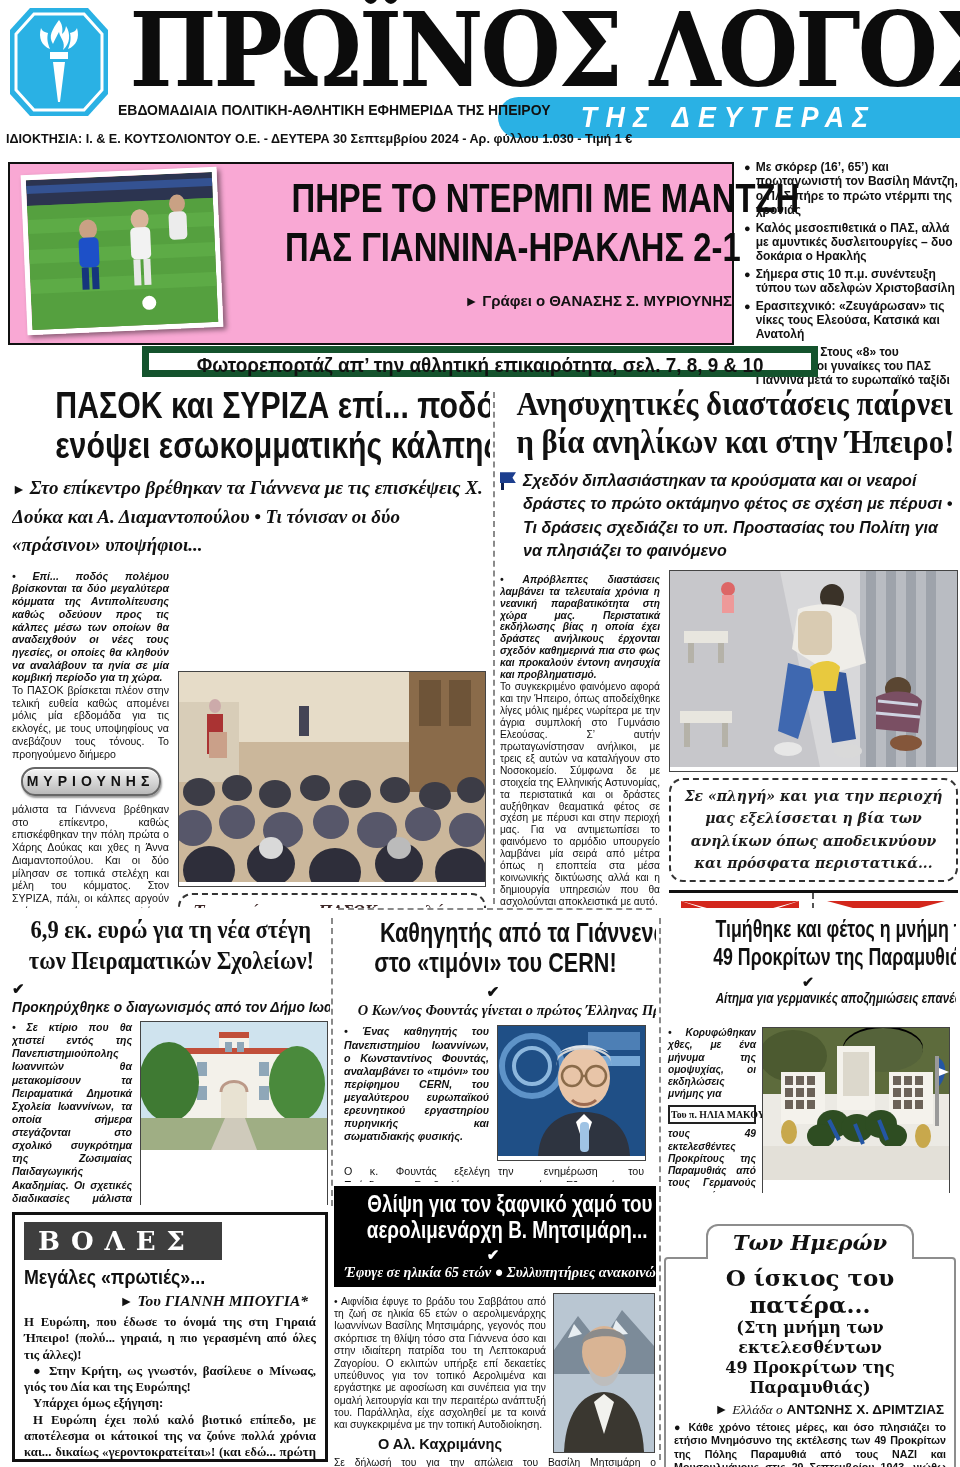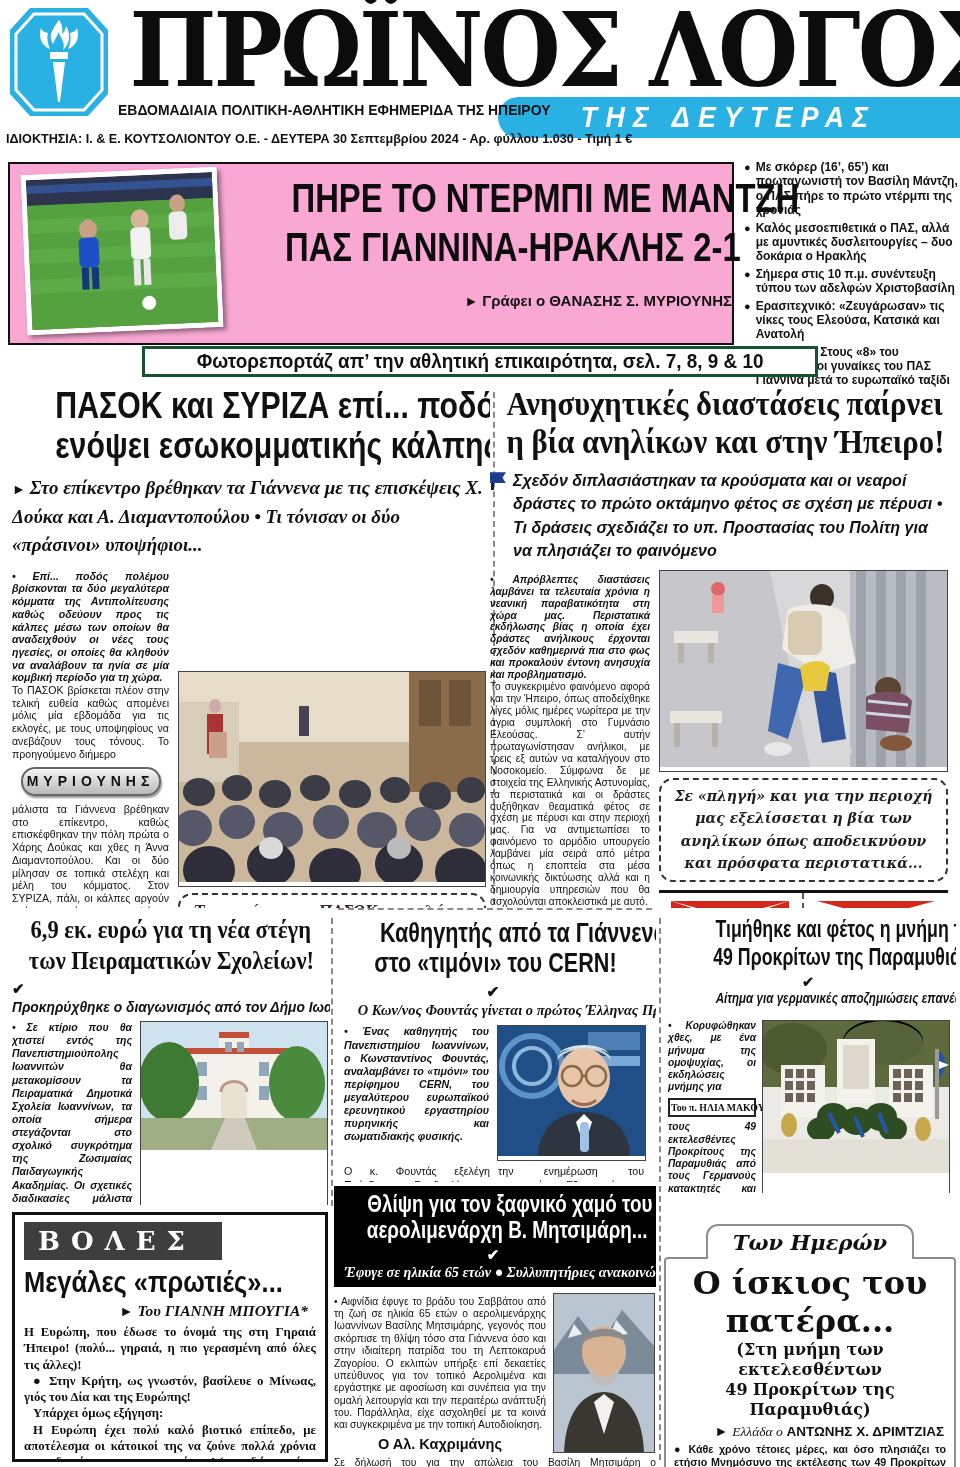--- a/index.html
+++ b/index.html
@@ -26,21 +26,21 @@
   
   #sports-box { left:8px; top:162px; width:726px; height:183px; background:#f9a8d4; border:2px solid #111; }
   #match-photo { left:14px; top:7px; width:196px; height:160px; transform:rotate(-2.5deg);
     border:5px solid #fff; box-shadow:3px 3px 5px rgba(0,0,0,.45); overflow:hidden; }
   #sports-heads { left:218px; top:10px; width:504px; text-align:center; font-weight:bold;
     font-size:41px; line-height:1.2; color:#0d0d0d; }
   #sports-byline { left:218px; top:128px; width:504px; text-align:right; font-size:15px; font-weight:bold; }
   #sports-bullets { left:744px; top:160px; width:214px; height:188px; font-size:12px; font-weight:bold; line-height:1.2; }
   .bul { display:flex; gap:5px; margin-bottom:3px; }
   .bul .dot { font-size:11px; line-height:1.3; }
-  #photo-strip { left:142px; top:346px; width:676px; height:31px; background:#fff; border:3px solid #14532d;
+  #photo-strip { left:142px; top:346px; width:676px; height:31px; background:#fff; border:7px solid #14532d;
     text-align:center; font-weight:bold; font-size:19.5px; line-height:25px; }
 
   
   .vdash { border-left:2px dashed #8a8a8a; width:0; }
   .hdash { border-top:2px dashed #8a8a8a; height:0; }
 
   
   #pasok { left:12px; top:386px; width:478px; height:522px; overflow:hidden; }
   #pasok h1 { text-align:center; font-size:36px; line-height:1.1; font-weight:bold; }
   .subhead1 { margin-top:9px; font-family:"Liberation Serif", serif; font-weight:bold; font-style:italic;
@@ -55,21 +55,21 @@
     background:linear-gradient(#f4f4f4,#b9b9b9); box-shadow:inset 0 1px 0 #fff, 1px 2px 2px rgba(0,0,0,.4); }
   .colB { width:308px; }
   .photo-frame { border:1px solid #444; overflow:hidden; }
   .capbox { margin-top:6px; border:2px dashed #333; border-radius:14px; padding:5px 10px;
     font-family:"DejaVu Serif", serif; font-weight:bold; font-style:italic; font-size:14px;
     line-height:1.6; text-align:center; color:var(--maroon); }
   .twocol { display:flex; gap:10px; margin-top:8px; }
   .twocol > div { width:149px; font-size:10.6px; line-height:1.2; }
 
   
-  #violence { left:490px; top:386px; width:458px; height:522px; overflow:hidden; }
+  #violence { left:500px; top:386px; width:458px; height:522px; overflow:hidden; }
   #violence h1 { text-align:center; font-family:"Liberation Serif", serif; font-size:33px;
     line-height:1.14; font-weight:bold; }
   .subhead2 { margin-top:8px; display:flex; gap:7px; font-weight:bold; font-style:italic;
     font-size:16px; line-height:1.45; }
   .flagwrap { width:20px; padding-top:3px; }
   .flag { display:block; width:16px; height:11px; background:#1c3e8e; clip-path:polygon(0 0,100% 0,78% 50%,100% 100%,0 100%); }
   .flagpole { display:block; width:3px; height:7px; background:#0e2050; margin-left:1px; }
   #violence .colA { width:160px; font-size:10.2px; line-height:1.17; }
   #violence .colB { width:289px; }
   #violence h4 { text-align:center; font-size:15px; margin-top:3px; }
@@ -92,30 +92,30 @@
   #cern .sub { text-align:center; margin-top:5px; font-family:"Liberation Serif", serif;
     font-weight:bold; font-style:italic; font-size:15.5px; }
   #cern .row { display:flex; gap:8px; margin-top:6px; }
   #cern .lead { width:146px; font-size:10.7px; line-height:1.22; text-align:justify; }
   #cern .twocol > div { width:146px; font-size:10.7px; line-height:1.22; }
   #cern .twocol { gap:8px; margin-top:4px; }
 
   #paramythia { left:664px; top:915px; width:292px; height:278px; padding:0 4px; overflow:hidden; }
   #paramythia h2 { text-align:center; font-weight:bold; font-size:24px; line-height:1.15; }
   #paramythia .sub { margin-top:4px; text-align:center; font-weight:bold; font-style:italic; font-size:14.5px; }
-  #paramythia .row { display:flex; gap:6px; margin-top:14px; }
+  #paramythia .row { display:flex; gap:6px; margin-top:21px; }
   #paramythia .mini { width:88px; font-size:10.2px; line-height:1.2; }
   .byline-box { border:2px solid #222; padding:2px 1px; margin:4px 0; text-align:center;
     font-family:"Liberation Serif", serif; font-weight:bold; font-size:9.8px; white-space:nowrap; }
 
   
   #voles { left:12px; top:1212px; width:316px; height:250px; border:3px solid #111; padding:7px 9px; overflow:hidden; }
   #voles-bar { width:198px; height:38px; background:#3e3e3e; color:#fff; font-family:"DejaVu Serif", serif;
     font-weight:bold; font-size:26px; letter-spacing:11px; line-height:38px; padding-left:14px; }
-  #voles h2 { font-size:30px; font-weight:bold; margin-top:5px; }
+  #voles h2 { font-size:21px; font-weight:bold; margin-top:5px; }
   #voles .byl { text-align:right; font-family:"Liberation Serif", serif; font-weight:bold;
     font-style:italic; font-size:15.5px; margin:3px 8px 4px 0; }
   #voles .body { font-family:"Liberation Serif", serif; font-weight:bold; font-size:12.8px;
     line-height:1.27; text-align:justify; }
   #voles .body p { text-indent:9px; }
   #voles .body p:first-child { text-indent:0; }
 
   #mitsimaris { left:334px; top:1186px; width:322px; height:281px; overflow:hidden; }
   #mits-banner { background:#000; color:#fff; text-align:center; padding:5px 2px 6px; }
   #mits-banner .hl { font-weight:bold; font-size:23px; line-height:1.13; }
@@ -125,21 +125,21 @@
   #mitsimaris .mtext { width:212px; font-size:10.3px; line-height:1.2; text-align:justify; }
   #mitsimaris h4 { text-align:center; font-size:14.5px; margin-top:4px; }
   #mitsimaris .tail { margin-top:4px; font-size:10.3px; line-height:1.2; text-align:justify; }
 
   #imeron { left:664px; top:1224px; width:292px; height:240px; }
   #imeron-tab { width:208px; margin:0 auto; height:35px; background:#fff; border:2px solid #8d8d8d;
     border-bottom:none; border-radius:12px 12px 0 0; text-align:center; font-family:"DejaVu Serif", serif;
     font-weight:bold; font-style:italic; font-size:21px; line-height:33px; position:relative; z-index:2; }
   #imeron-box { border:2px solid #8d8d8d; border-radius:4px; background:#fff; margin-top:-2px;
     padding:5px 8px; position:relative; }
-  #imeron-box h2 { text-align:center; font-family:"DejaVu Serif", serif; font-weight:bold; font-size:32px; }
+  #imeron-box h2 { text-align:center; font-family:"DejaVu Serif", serif; font-weight:bold; font-size:23px; }
   #imeron-box .sub { text-align:center; font-family:"DejaVu Serif", serif; font-weight:bold;
     font-size:16px; line-height:1.25; }
   #imeron-box .byl { text-align:right; font-size:13.5px; margin:3px 2px; }
   #imeron-box .byl .pre { font-family:"Liberation Serif", serif; font-style:italic; }
   #imeron-box .byl .nm { font-weight:bold; }
   #imeron-box .body { font-weight:bold; font-size:10.7px; line-height:1.24; text-align:justify; }
   #imeron-box .body p { text-indent:8px; }
   #imeron-box .body p:first-child { text-indent:0; }
 
   :root { --blue:#2ab1e4; --red:#d3271c; --maroon:#3c2626; }

